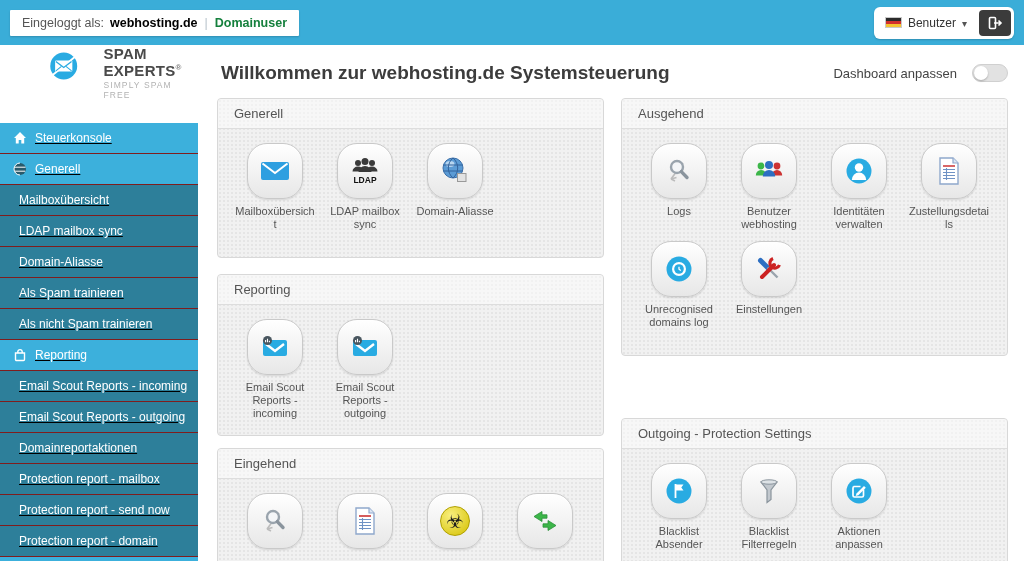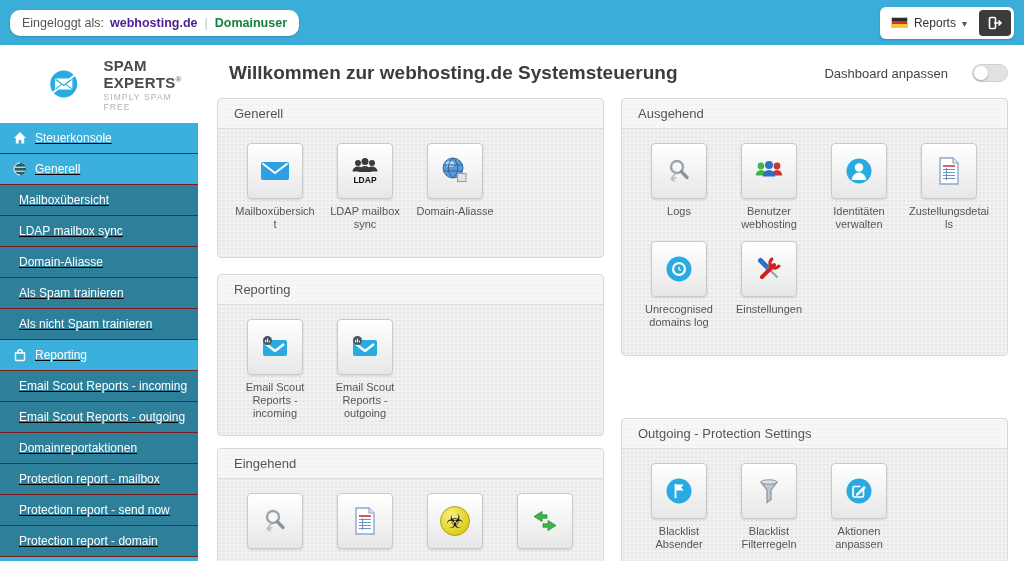--- a/index.html
+++ b/index.html
@@ -2,75 +2,75 @@
 <html><head>
 <meta charset="utf-8">
 <style>
   * { margin:0; padding:0; box-sizing:border-box; }
   html,body { width:1024px; height:561px; overflow:hidden; background:#fff;
               font-family:"Liberation Sans", sans-serif; }
 
   
   .topbar { height:45px; background:#3aadd8; display:flex; align-items:center;
             justify-content:space-between; padding:0 10px; }
-  .account-box { background:#fff; border-radius:10px; padding:6px 12px; display:flex;
+  .account-box { background:#fff; border-radius:1px; padding:6px 12px; display:flex;
                  align-items:center; gap:6px; font-size:12.5px; color:#555;
                  box-shadow:0 1px 2px rgba(0,0,0,.18); }
-  .account-box b { color:#4c1d95; }
+  .account-box b { color:#000000; }
   .account-sep { color:#b9c4cc; font-weight:400; padding:0 1px; }
   .account-user { color:#15803d; font-weight:bold; }
   .right-box { background:#fff; border-radius:6px; padding:3px; display:flex;
                align-items:center; gap:4px; box-shadow:0 1px 2px rgba(0,0,0,.18); }
   .lang-btn { display:flex; align-items:center; gap:6px; padding:4px 8px; border-radius:4px;
               font-size:12px; color:#333; cursor:pointer; }
   .flag-de { width:17px; height:11px; border:1px solid #c9c9c9;
              background:linear-gradient(to bottom,#2b2b2b 0 33%,#d2302c 33% 66%,#f5c531 66% 100%); }
   .caret::after { content:"▾"; font-size:10px; color:#555; }
   .logout-btn { width:32px; height:26px; background:#3b3b3b; border-radius:4px;
                 display:flex; align-items:center; justify-content:center; cursor:pointer; }
 
   
   .shell { display:flex; height:516px; }
   .sidebar { width:198px; flex:none; display:flex; flex-direction:column; }
-  .logo-band { height:80px; background:#fff; display:flex; align-items:center; padding-left:14px; gap:24px;margin-left:34px; }
+  .logo-band { height:80px; background:#fff; display:flex; padding-left:14px; gap:24px;margin-left:34px; }
   .logo-text .brand { font-size:15px; font-weight:bold; color:#4a4a4a; letter-spacing:.3px; }
   .logo-text .reg { font-size:8px; vertical-align:super; color:#7a7a7a; }
   .logo-text .tagline { font-size:8.5px; color:#b2b2b2; letter-spacing:1.1px; margin-top:1px; }
 
   .nav { flex:1; display:flex; flex-direction:column; background:#7f1d1d;text-decoration:underline; }
   .nav-item { height:30px; margin-bottom:1px; display:flex; align-items:center;
               color:#fff; font-size:12px; cursor:pointer; }
   .nav-item.section { background:#3cb0dc; padding-left:13px; gap:8px; }
   .nav-item.link { background:#2d7f9a; padding-left:19px; }
   .nav-icon { width:14px; height:14px; display:inline-flex; }
   .nav-sliver { height:4px; background:#3cb0dc; }
 
   
   .main { flex:1; background:#fff; padding:0 16px 0 19px; }
   .main-head { display:flex; align-items:center; justify-content:space-between;
-               margin:17px 0 14px 12px; }
+               margin:17px 0 14px 4px; }
   .page-title { font-size:19px; font-weight:bold; color:#3c3c3c; }
-  .toggle-wrap { display:flex; align-items:center; gap:24px; font-size:13px; color:#444; }
+  .toggle-wrap { display:flex; align-items:center; gap:15px; font-size:13px; color:#444; }
   .toggle { width:36px; height:18px; border-radius:9px; background:#e2e2e2;
             border:1px solid #d0d0d0; position:relative; cursor:pointer; }
   .toggle .knob { position:absolute; left:1px; top:1px; width:14px; height:14px;
                   border-radius:50%; background:#fff; box-shadow:0 1px 2px rgba(0,0,0,.25); }
 
   .cols { display:flex; gap:17px; }
   .col { width:387px; display:flex; flex-direction:column; }
 
   .panel { border:1px solid #d8d8d8; border-radius:4px; background-color:#f1f1f1;
            background-image:radial-gradient(#e5e5e5 1px, transparent 1px);
            background-size:4px 4px; overflow:hidden; }
   .panel-h { height:30px; line-height:30px; padding-left:16px; font-size:13px; color:#555;
              border-bottom:1px solid #ddd; background:rgba(255,255,255,.45); }
   .panel-b { padding:14px 16px 0 16px; display:flex; flex-wrap:wrap; gap:10px 8px; }
 
   .tile-cell { width:82px; display:flex; flex-direction:column; align-items:center; cursor:pointer; }
-  .tile { width:56px; height:56px; border-radius:4px; border:1px solid #c9c9c9;
+  .tile { width:56px; height:56px; border-radius:20px; border:1px solid #c9c9c9;
           background:linear-gradient(to bottom,#ffffff,#e7e7e7);
           box-shadow:0 1px 2px rgba(0,0,0,.12), inset 0 1px 0 #fff;
           display:flex; align-items:center; justify-content:center; }
   .tile-label { margin-top:6px; font-size:11px; line-height:13px; color:#555;
                 text-align:center; word-break:break-word; max-width:82px; }
   .ticon { width:34px; height:34px; }
   .glyph-bio { width:30px; height:30px; border-radius:50%;
                background:radial-gradient(circle at 35% 30%, #f9ef7e, #d4c000);
                border:1px solid #b0a000; display:flex; align-items:center; justify-content:center; }
   .glyph-bio::before { content:"☣"; font-size:20px; color:#1d1d1d; line-height:1; }
@@ -86,21 +86,21 @@
 <div class="topbar">
   <div class="account-box">
     <span>Eingeloggt als:</span>
     <b>webhosting.de</b>
     <span class="account-sep">|</span>
     <span class="account-user">Domainuser</span>
   </div>
   <div class="right-box">
     <div class="lang-btn">
       <span class="flag-de"></span>
-      <span>Reports</span>
+      <span>Benutzer</span>
       <span class="caret"></span>
     </div>
     <div class="logout-btn">
       <svg width="18" height="18" viewBox="0 0 18 18">
         <rect x="3.5" y="3.5" width="6" height="11" rx="1" fill="none" stroke="#fff" stroke-width="1.6"></rect>
         <path d="M8 9 h7 M12.5 6.5 L15 9 L12.5 11.5" stroke="#fff" stroke-width="1.6" fill="none"></path>
       </svg>
     </div>
   </div>
 </div>

